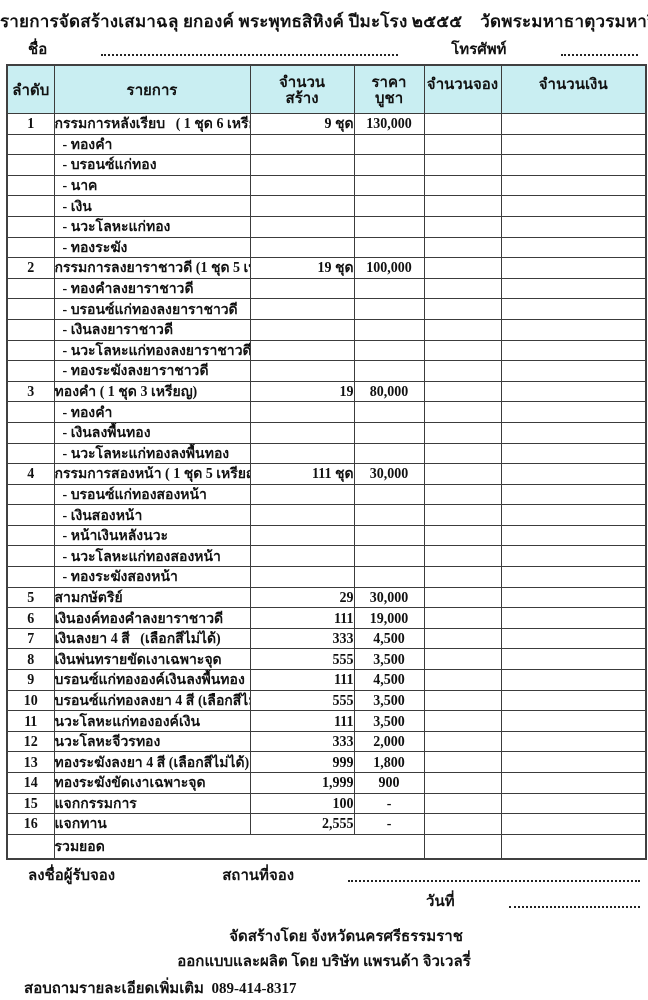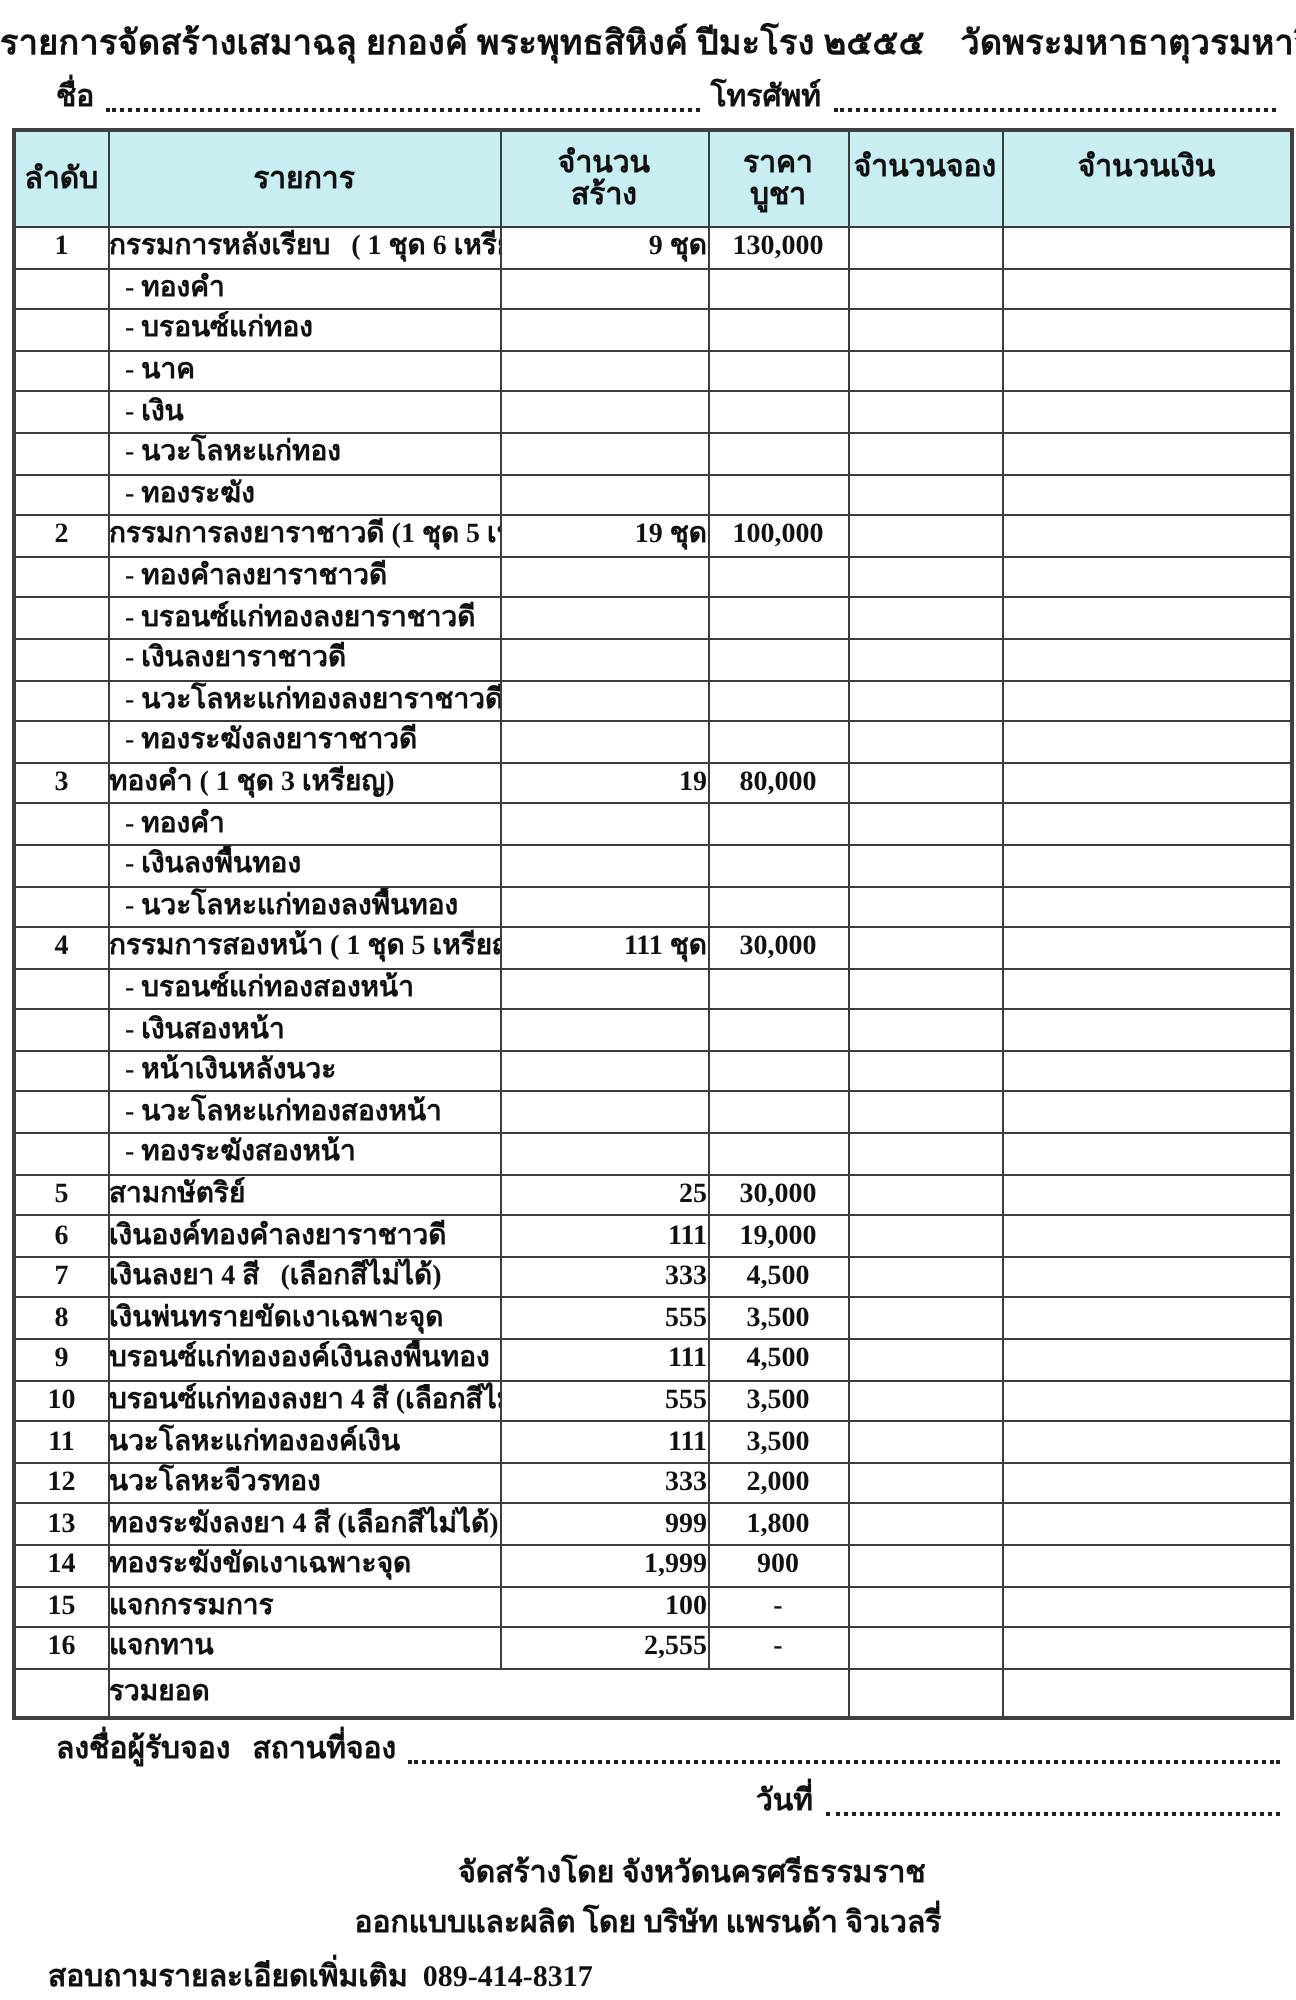--- a/index.html
+++ b/index.html
@@ -10,21 +10,21 @@
   }
   .page{position:absolute;inset:0;width:648px;height:1000px;overflow:hidden;}
 
   
   .title{
     position:absolute;top:7px;left:0;width:648px;text-align:center;
     font-size:17px;font-weight:bold;white-space:pre;letter-spacing:.2px;
   }
 
   
-  .fill-line{display:flex;align-items:flex-start;font-size:15px;font-weight:bold;}
+  .fill-line{display:flex;align-items:flex-start;font-size:15px;font-weight:bold;gap:48px;}
   .name-line{position:absolute;top:40px;left:28px;width:615px;}
   .lbl{white-space:pre;flex:0 0 auto;line-height:18px;}
   .dots{flex:1 1 auto;border-bottom:2px dotted #222;height:14px;margin:0 5px 2px 6px;}
   .dots.fixed{flex:0 0 auto;}
 
   
   table.main{
     position:absolute;top:64px;left:6px;border-collapse:collapse;
     width:639px;table-layout:fixed;
   }
@@ -278,21 +278,21 @@
           <td class="c-no"></td>
           <td class="c-item sub">- ทองระฆังสองหน้า</td>
           <td class="c-qty"></td>
           <td class="c-price"></td>
           <td class=""></td>
           <td class=""></td>
         </tr>
         <tr>
           <td class="c-no">5</td>
           <td class="c-item">สามกษัตริย์</td>
-          <td class="c-qty">25</td>
+          <td class="c-qty">29</td>
           <td class="c-price">30,000</td>
           <td class=""></td>
           <td class=""></td>
         </tr>
         <tr>
           <td class="c-no">6</td>
           <td class="c-item">เงินองค์ทองคำลงยาราชาวดี</td>
           <td class="c-qty">111</td>
           <td class="c-price">19,000</td>
           <td class=""></td>

